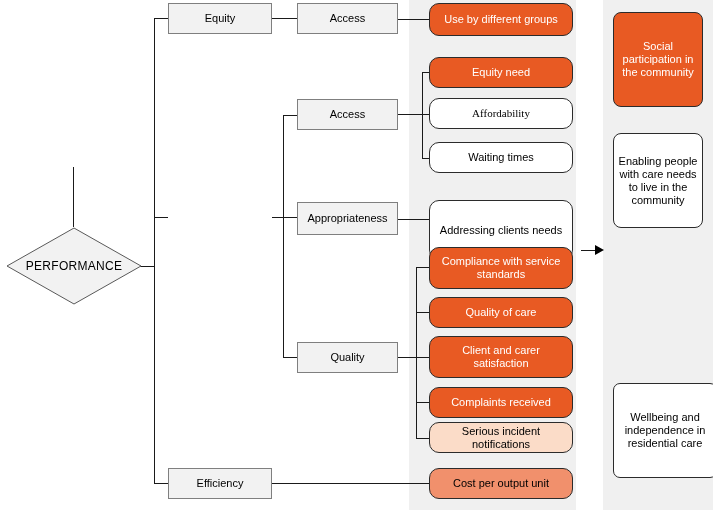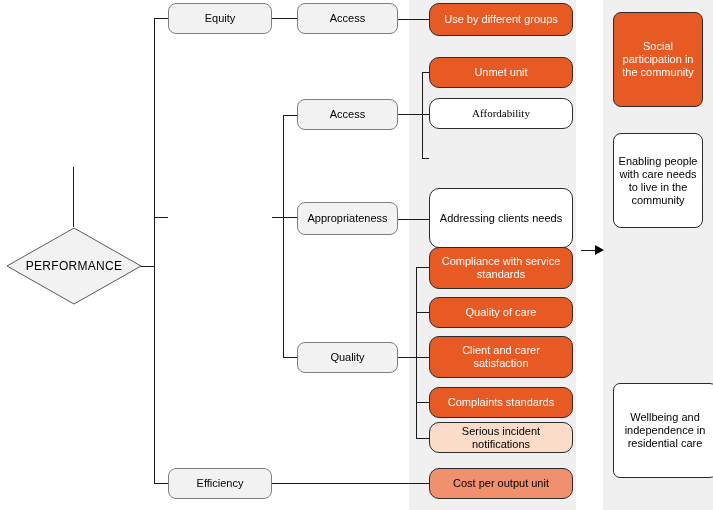--- a/index.html
+++ b/index.html
@@ -9,21 +9,21 @@
     color:#000;overflow:hidden;background:#fff;
   }
   .panel{position:absolute;top:0;height:510px;background:var(--panel-gray,#F0F0F0);}
   .hline{position:absolute;height:1px;background:#1a1a1a;}
   .vline{position:absolute;width:1px;background:#1a1a1a;}
   .box{
     position:absolute;display:flex;align-items:center;justify-content:center;
     text-align:center;font-size:11px;line-height:13px;box-sizing:border-box;
   }
   .cat{
-    background:var(--node-gray,#F2F2F2);border:1px solid #7f7f7f;border-radius:8px;
+    background:var(--node-gray,#F2F2F2);border:1px solid #7f7f7f;border-radius:0;
   }
   .ind{
     border:1px solid #2b2b2b;border-radius:10px;padding:0 8px;
   }
   .ind.orange{background:var(--orange,#E85A23);color:#fff;}
   .ind.white{background:#ffffff;color:#000;}
   .ind.peach{background:var(--peach,#FBDCC8);color:#000;}
   .ind.salmon{background:var(--salmon,#F1906C);color:#000;}
   .out{
     border:1px solid #2b2b2b;border-radius:8px;padding:0 4px;
@@ -94,27 +94,28 @@
 
   <div class="box cat" style="left:168px;top:3px;width:104px;height:31px;">Equity</div>
   <div class="box cat" style="left:168px;top:468px;width:104px;height:31px;">Efficiency</div>
 
   <div class="box cat" style="left:297px;top:3px;width:101px;height:31px;">Access</div>
   <div class="box cat" style="left:297px;top:99px;width:101px;height:31px;">Access</div>
   <div class="box cat" style="left:297px;top:202px;width:101px;height:33px;">Appropriateness</div>
   <div class="box cat" style="left:297px;top:342px;width:101px;height:31px;">Quality</div>
 
   <div class="box ind orange" style="left:429px;top:3px;width:144px;height:33px;">Use by different groups</div>
-  <div class="box ind orange" style="left:429px;top:57px;width:144px;height:31px;">Unmet unit</div>
+  <div class="box ind orange" style="left:429px;top:57px;width:144px;height:31px;">Equity need</div>
   <div class="box ind white" style="left:429px;top:98px;width:144px;height:31px;font-family:Liberation Serif, serif;">Affordability</div>
-  <div class="box ind white" style="left:429px;top:188px;width:144px;height:60px;">Addressing clients needs</div>
+  <div class="box ind white" style="left:429px;top:142px;width:144px;height:31px;">Waiting times</div>
+  <div class="box ind white" style="left:429px;top:200px;width:144px;height:60px;">Addressing clients needs</div>
   <div class="box ind orange" style="left:429px;top:247px;width:144px;height:42px;">Compliance with service standards</div>
   <div class="box ind orange" style="left:429px;top:297px;width:144px;height:31px;">Quality of care</div>
   <div class="box ind orange" style="left:429px;top:336px;width:144px;height:42px;">Client and carer satisfaction</div>
-  <div class="box ind orange" style="left:429px;top:387px;width:144px;height:31px;">Complaints standards</div>
+  <div class="box ind orange" style="left:429px;top:387px;width:144px;height:31px;">Complaints received</div>
   <div class="box ind peach" style="left:429px;top:422px;width:144px;height:31px;text-align:center;">Serious incident notifications</div>
   <div class="box ind salmon" style="left:429px;top:468px;width:144px;height:31px;">Cost per output unit</div>
 
   <div class="box out orange" style="left:613px;top:12px;width:90px;height:95px;">Social participation in the community</div>
   <div class="box out white" style="left:613px;top:133px;width:90px;height:95px;">Enabling people with care needs to live in the community</div>
   <div class="box out white" style="left:613px;top:383px;width:104px;height:95px;border-radius:7px;">Wellbeing and independence in residential care</div>
 
 </div>
 
 </body></html>

